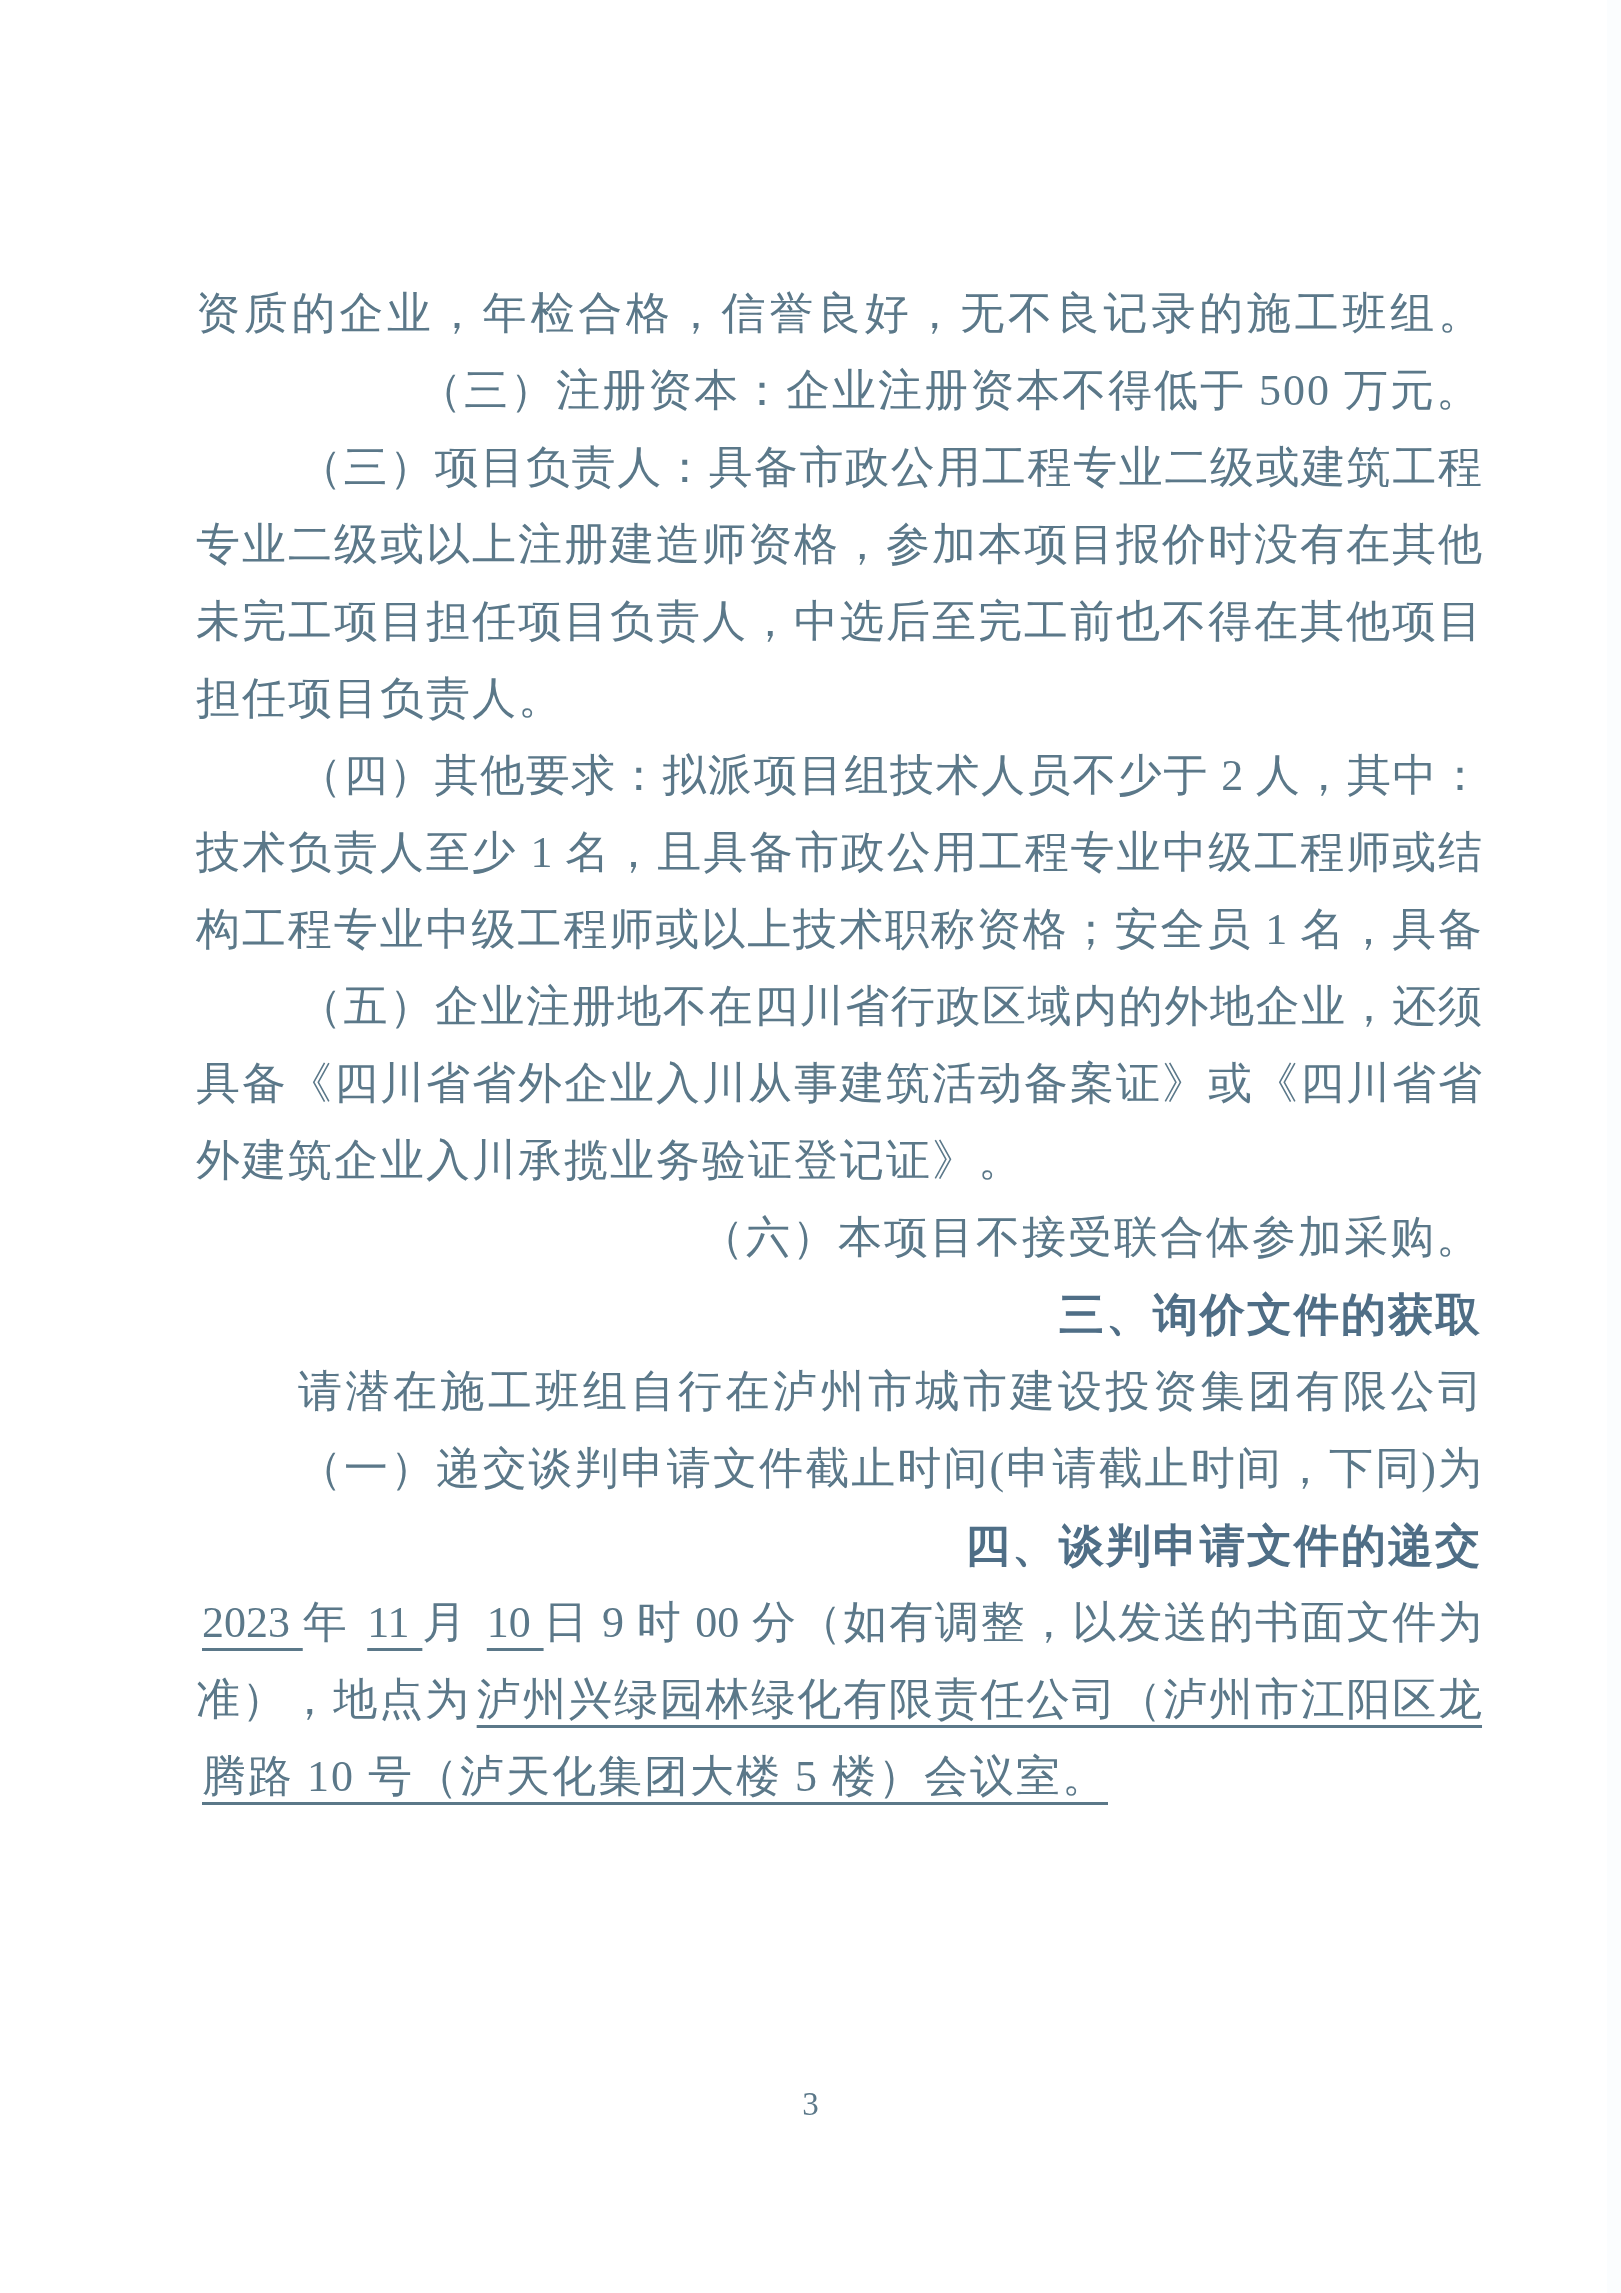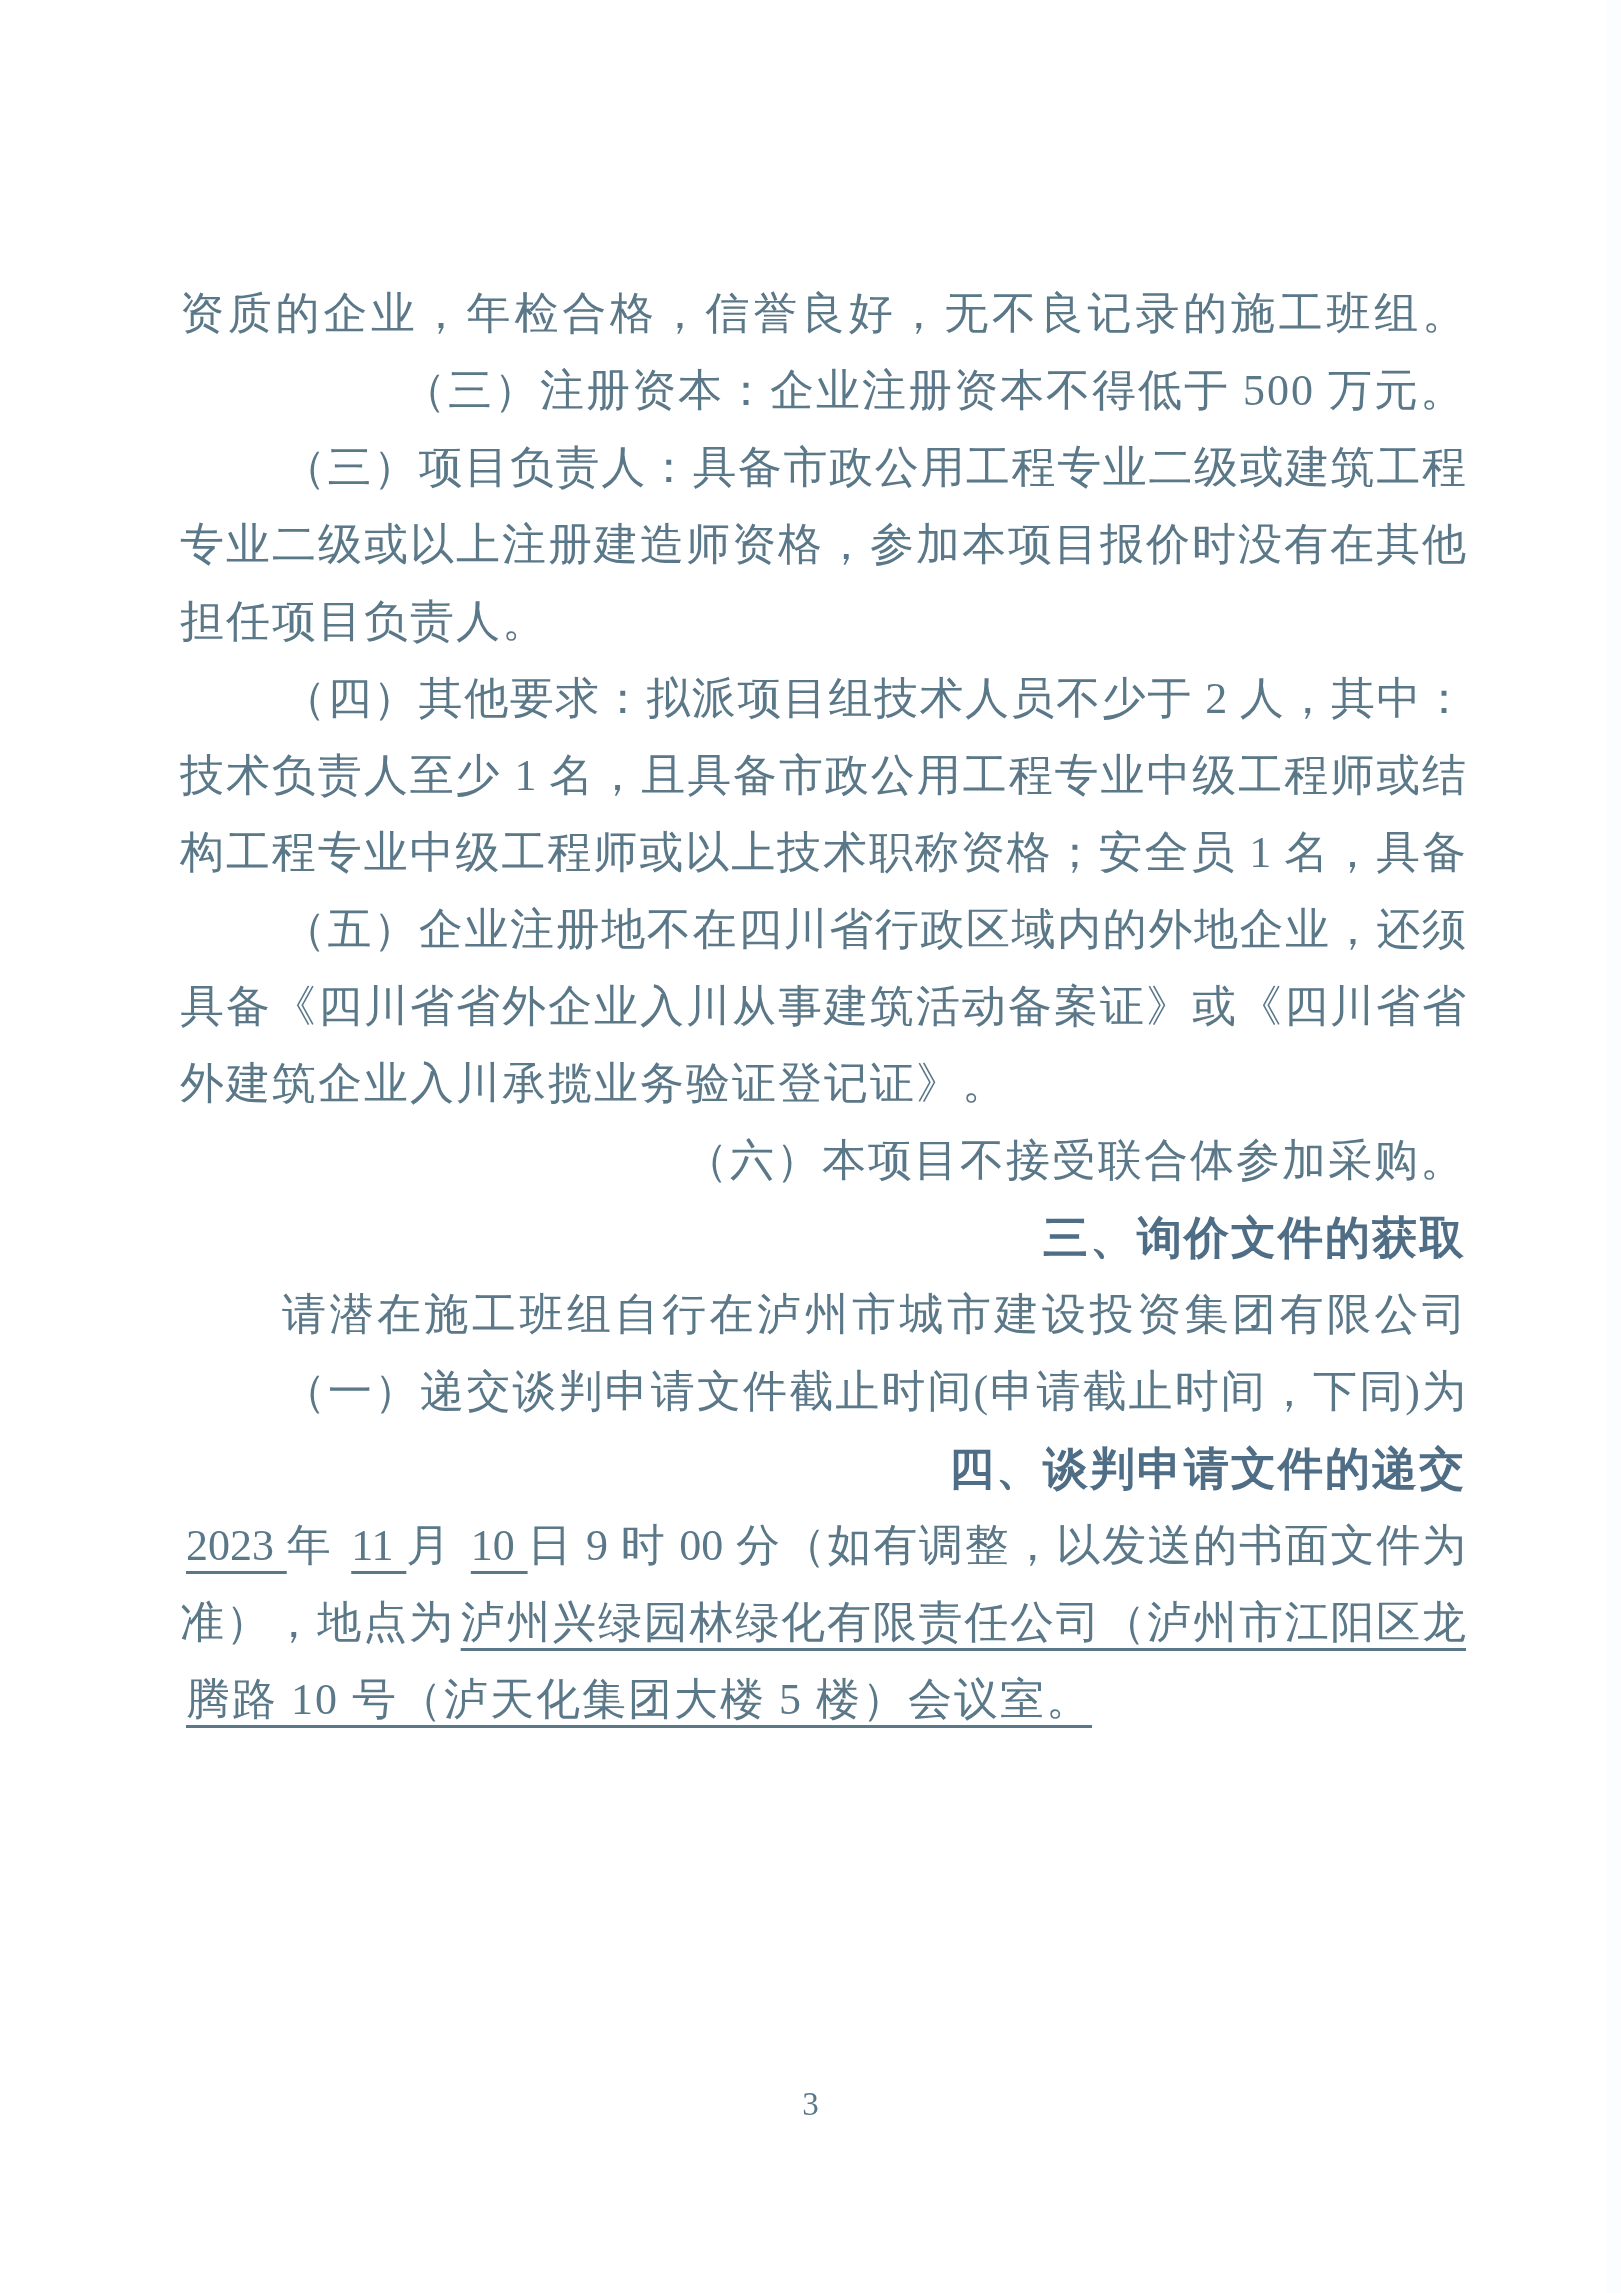--- a/index.html
+++ b/index.html
@@ -19,21 +19,21 @@
   .page::after {
     content: "";
     position: absolute;
     right: 0; top: 0; bottom: 0;
     width: 13.7px;
     background: #fbfdfe;
     pointer-events: none;
   }
   .doc {
     position: absolute;
-    left: 180px;
+    left: 196px;
     top: 275px;
     width: 1286px;
     color: var(--text-color, #5b7889);
   }
   .line {
     height: 77px;
     line-height: 77px;
     font-size: 44px;
     letter-spacing: 2px;
     white-space: nowrap;
@@ -76,20 +76,21 @@
 </style>
 </head>
 <body>
 
 <div class="page">
   <div class="doc">
       <div class="line justify"><span>资质的企业，年检合格，信誉良好，无不良记录的施工班组。</span></div>
       <div class="line indent"><span>（三）注册资本：企业注册资本不得低于 500 万元。</span></div>
       <div class="line justify indent"><span>（三）项目负责人：具备市政公用工程专业二级或建筑工程</span></div>
       <div class="line justify"><span>专业二级或以上注册建造师资格，参加本项目报价时没有在其他</span></div>
+      <div class="line justify"><span>未完工项目担任项目负责人，中选后至完工前也不得在其他项目</span></div>
       <div class="line"><span>担任项目负责人。</span></div>
       <div class="line justify indent"><span>（四）其他要求：拟派项目组技术人员不少于 2 人，其中：</span></div>
       <div class="line justify"><span>技术负责人至少 1 名，且具备市政公用工程专业中级工程师或结</span></div>
       <div class="line justify"><span>构工程专业中级工程师或以上技术职称资格；安全员 1 名，具备</span></div>
       <div class="line justify indent"><span>（五）企业注册地不在四川省行政区域内的外地企业，还须</span></div>
       <div class="line justify"><span>具备《四川省省外企业入川从事建筑活动备案证》或《四川省省</span></div>
       <div class="line"><span>外建筑企业入川承揽业务验证登记证》。</span></div>
       <div class="line indent"><span>（六）本项目不接受联合体参加采购。</span></div>
       <div class="line indent heading"><span>三、询价文件的获取</span></div>
       <div class="line justify indent"><span>请潜在施工班组自行在泸州市城市建设投资集团有限公司</span></div>

